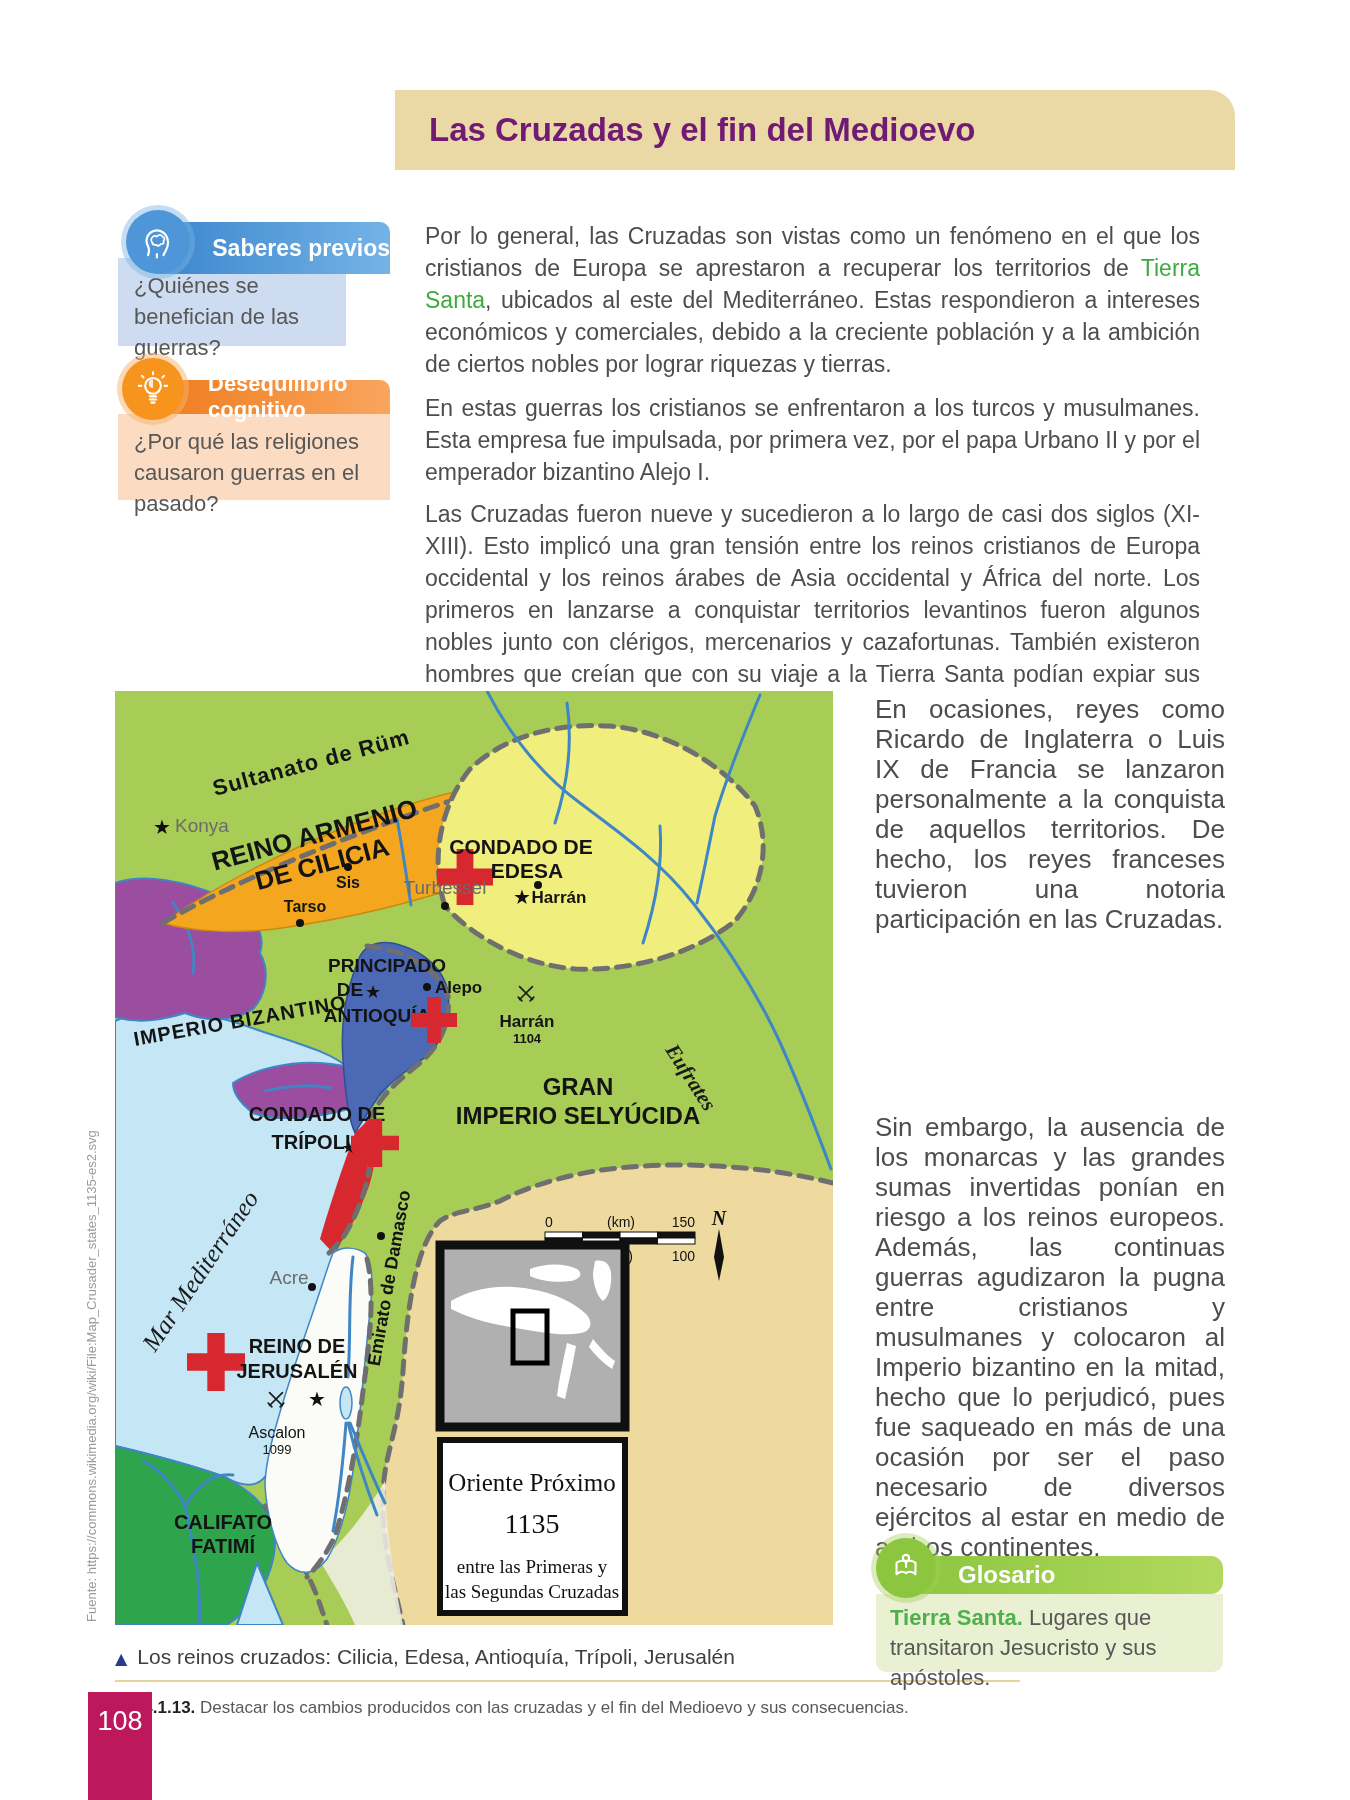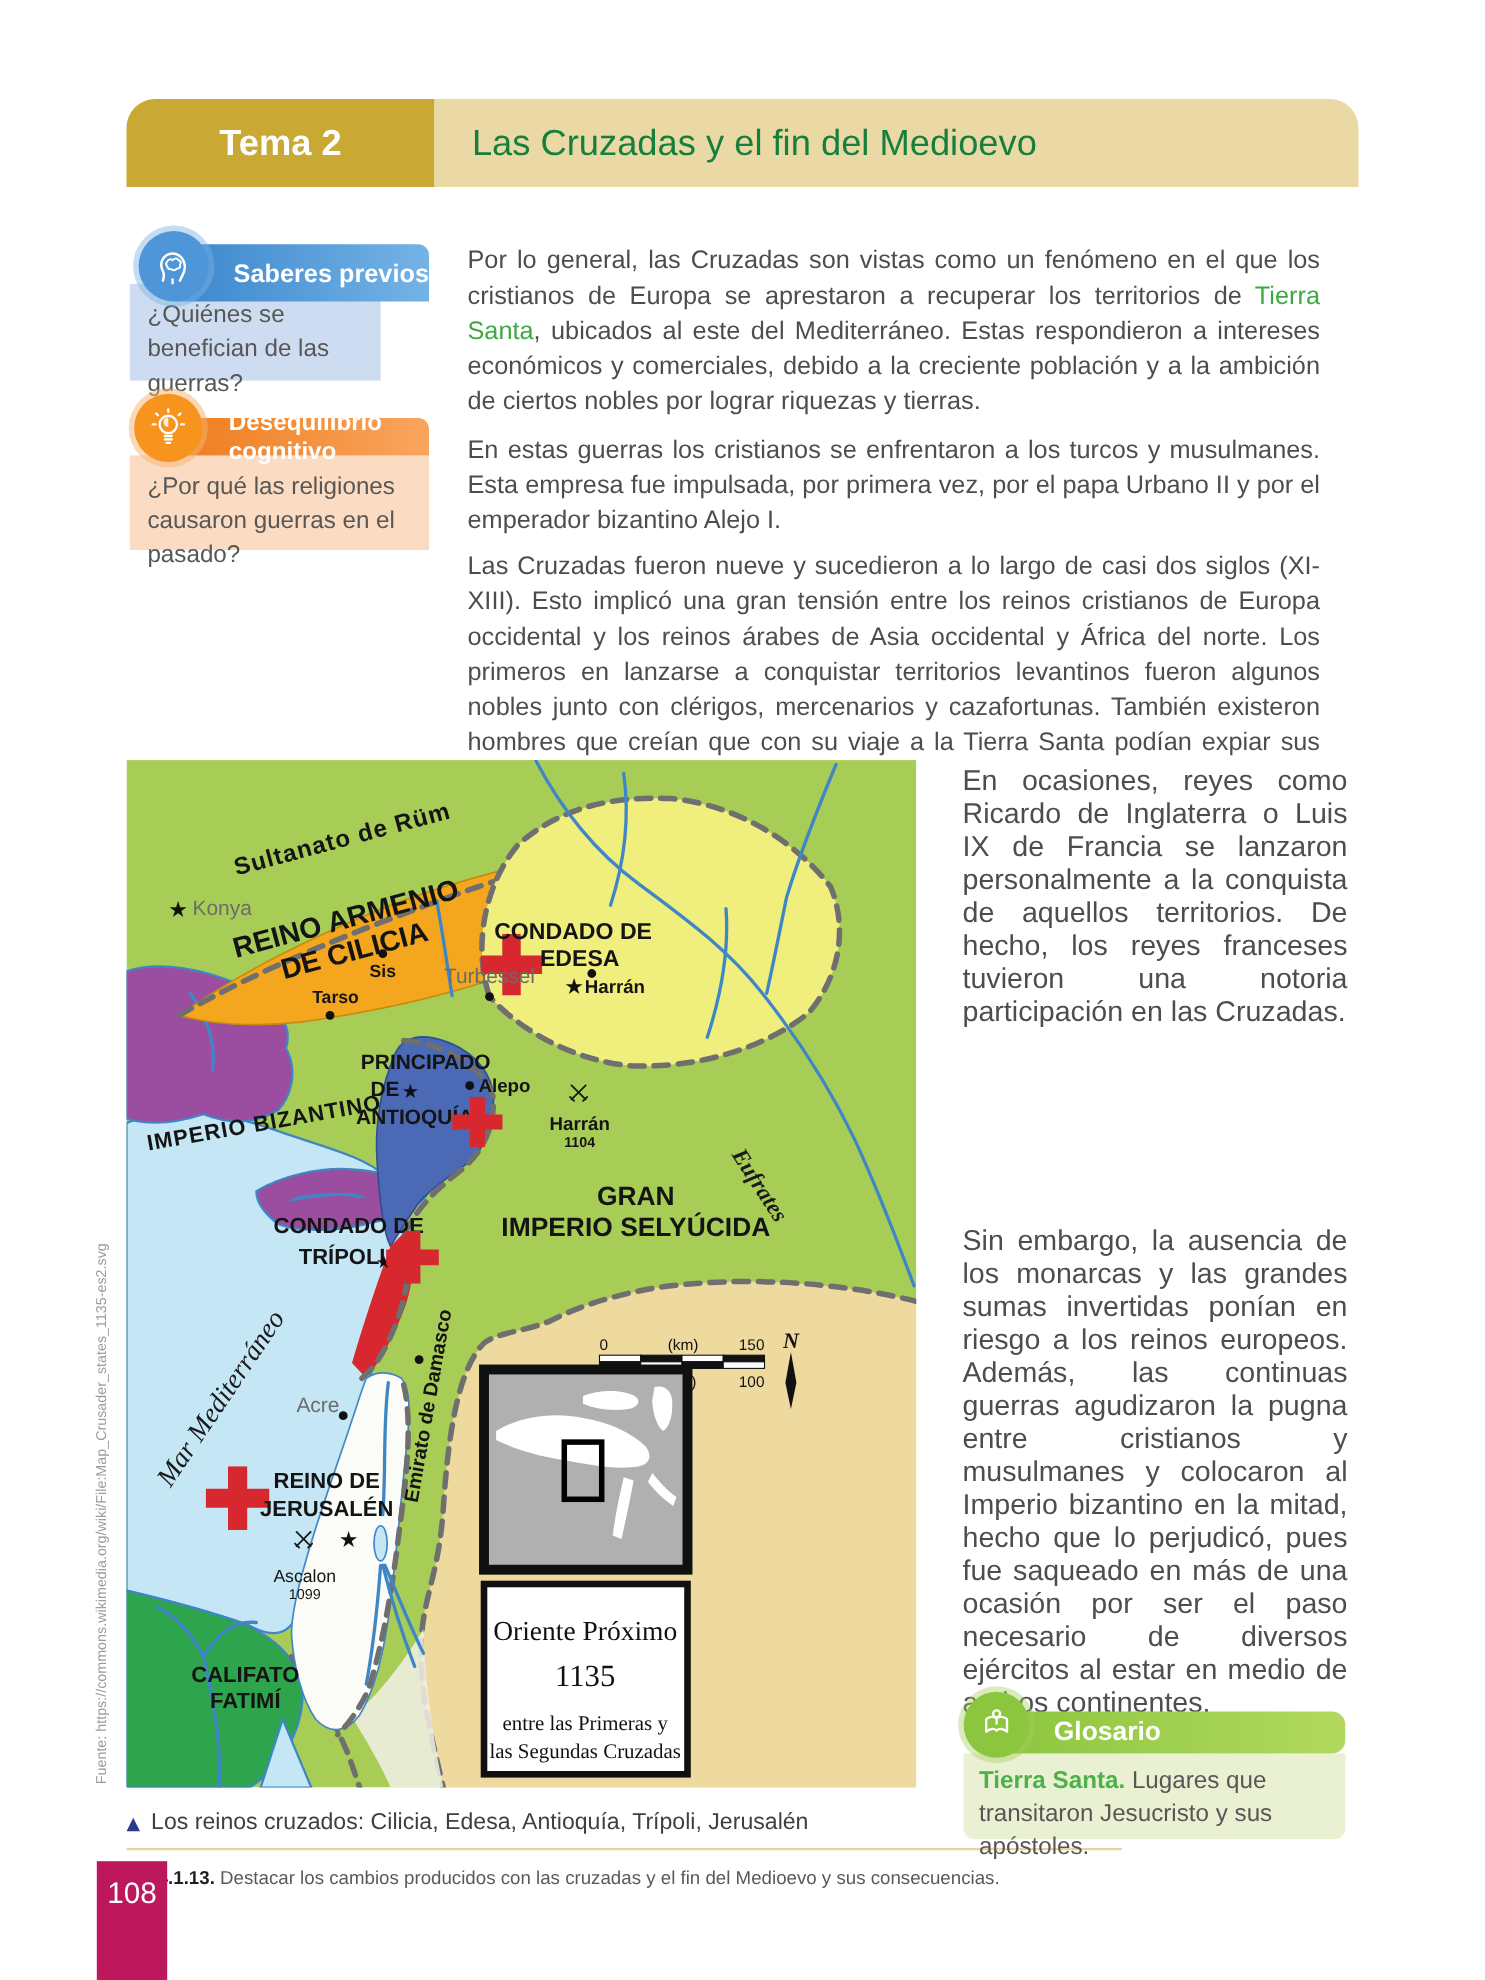--- a/index.html
+++ b/index.html
@@ -5,21 +5,21 @@
   html,body{margin:0;padding:0;background:#ffffff;}
   #page{position:relative;width:1350px;height:1800px;background:#ffffff;
         font-family:"Liberation Sans",sans-serif;overflow:hidden;}
 
   
   .tema-box{position:absolute;left:115px;top:90px;width:280px;height:80px;
     background:#c9a833;border-radius:26px 0 0 0;color:#fff;font-size:33px;font-weight:bold;
     display:flex;align-items:center;justify-content:center;}
   .title-band{position:absolute;left:395px;top:90px;width:840px;height:80px;
     background:#ead9a4;border-radius:0 26px 0 0;display:flex;align-items:center;}
-  .title-band .t{font-size:33px;font-weight:normal;color:#15803d;padding-left:34px;}
+  .title-band .t{font-size:33px;font-weight:bold;color:#701a75;padding-left:34px;}
 
   
   .side-icon{position:absolute;border-radius:50%;display:flex;align-items:center;justify-content:center;z-index:3;}
   .icon-saberes{left:126px;top:210px;width:64px;height:64px;background:#4f96d8;box-shadow:0 0 0 5px rgba(125,180,228,.45);}
   .icon-deseq{left:122px;top:358px;width:62px;height:62px;background:#f7941e;box-shadow:0 0 0 5px rgba(250,180,110,.5);}
   .icon-glos{left:876px;top:1538px;width:60px;height:60px;background:#8cc63f;box-shadow:0 0 0 5px rgba(165,205,90,.4);}
   .side-bar{position:absolute;color:#fff;font-weight:bold;display:flex;align-items:center;z-index:2;}
   .bar-saberes{left:160px;top:222px;width:230px;height:52px;font-size:23px;
     background:linear-gradient(90deg,#3c87cd,#74b3e6);border-radius:0 10px 0 0;padding-left:48px;box-sizing:border-box;justify-content:flex-end;}
   .bar-deseq{left:160px;top:380px;width:230px;height:34px;font-size:22px;
@@ -60,23 +60,20 @@
   .src-vertical{position:absolute;left:84px;top:1622px;transform-origin:0 0;transform:rotate(-90deg);
     white-space:nowrap;font-size:13px;color:#9b9b9b;}
   .page-num{position:absolute;left:88px;top:1692px;width:64px;height:108px;background:#be185d;
     color:#fff;font-size:27px;display:flex;justify-content:center;padding-top:14px;box-sizing:border-box;}
 </style>
 </head>
 <body>
 
 <div id="page">
 
-  <div class="tema-box">
-    <span>Tema 2</span>
-  </div>
   <div class="title-band">
     <span class="t">Las Cruzadas y el fin del Medioevo</span>
   </div>
 
   <div class="side-icon icon-saberes">
     <svg width="44" height="44" viewBox="0 0 40 40">
       <g fill="none" stroke="#ffffff" stroke-width="2" stroke-linecap="round">
         <path d="M25,32 C26.5,28 30,25 29,19 C28,12 22,8 16,10 C10,12 8,19 11,24 C12,26 12,29 11,32"></path>
         <path d="M19,31 L19,34"></path>
       </g>

